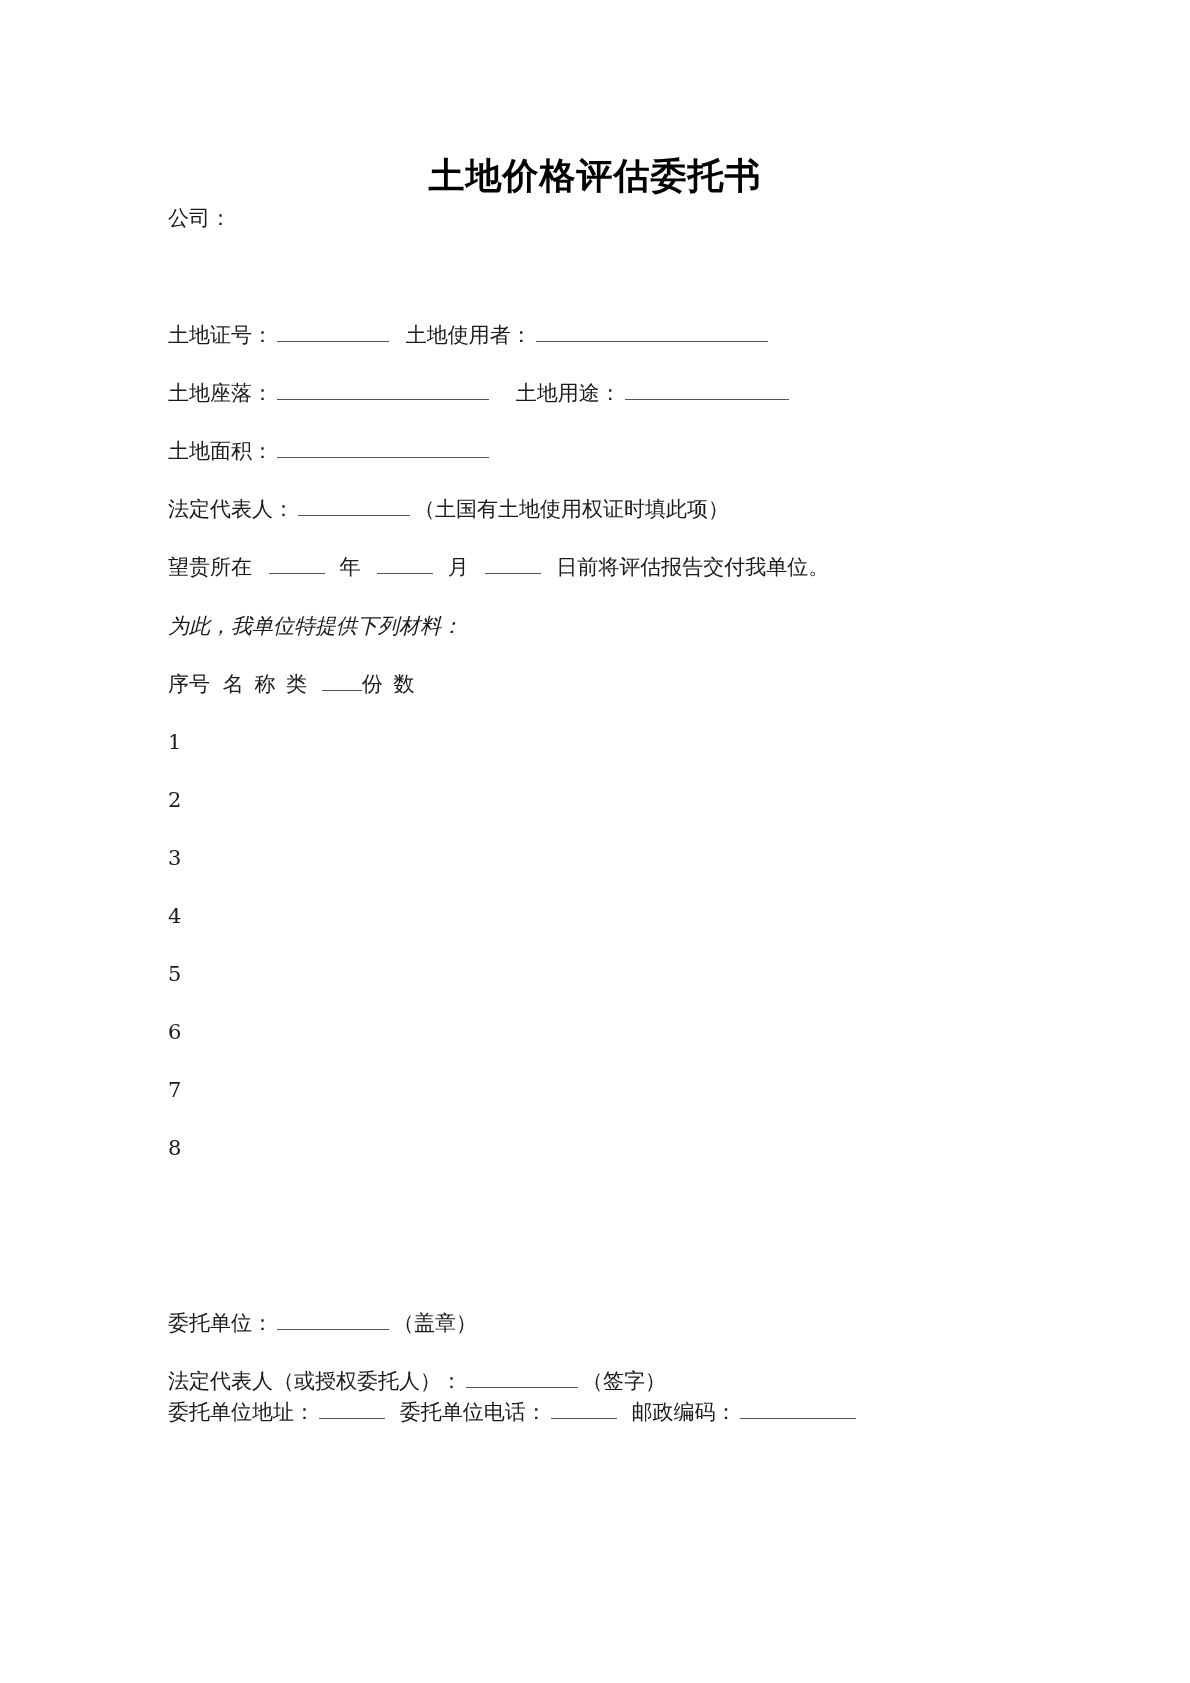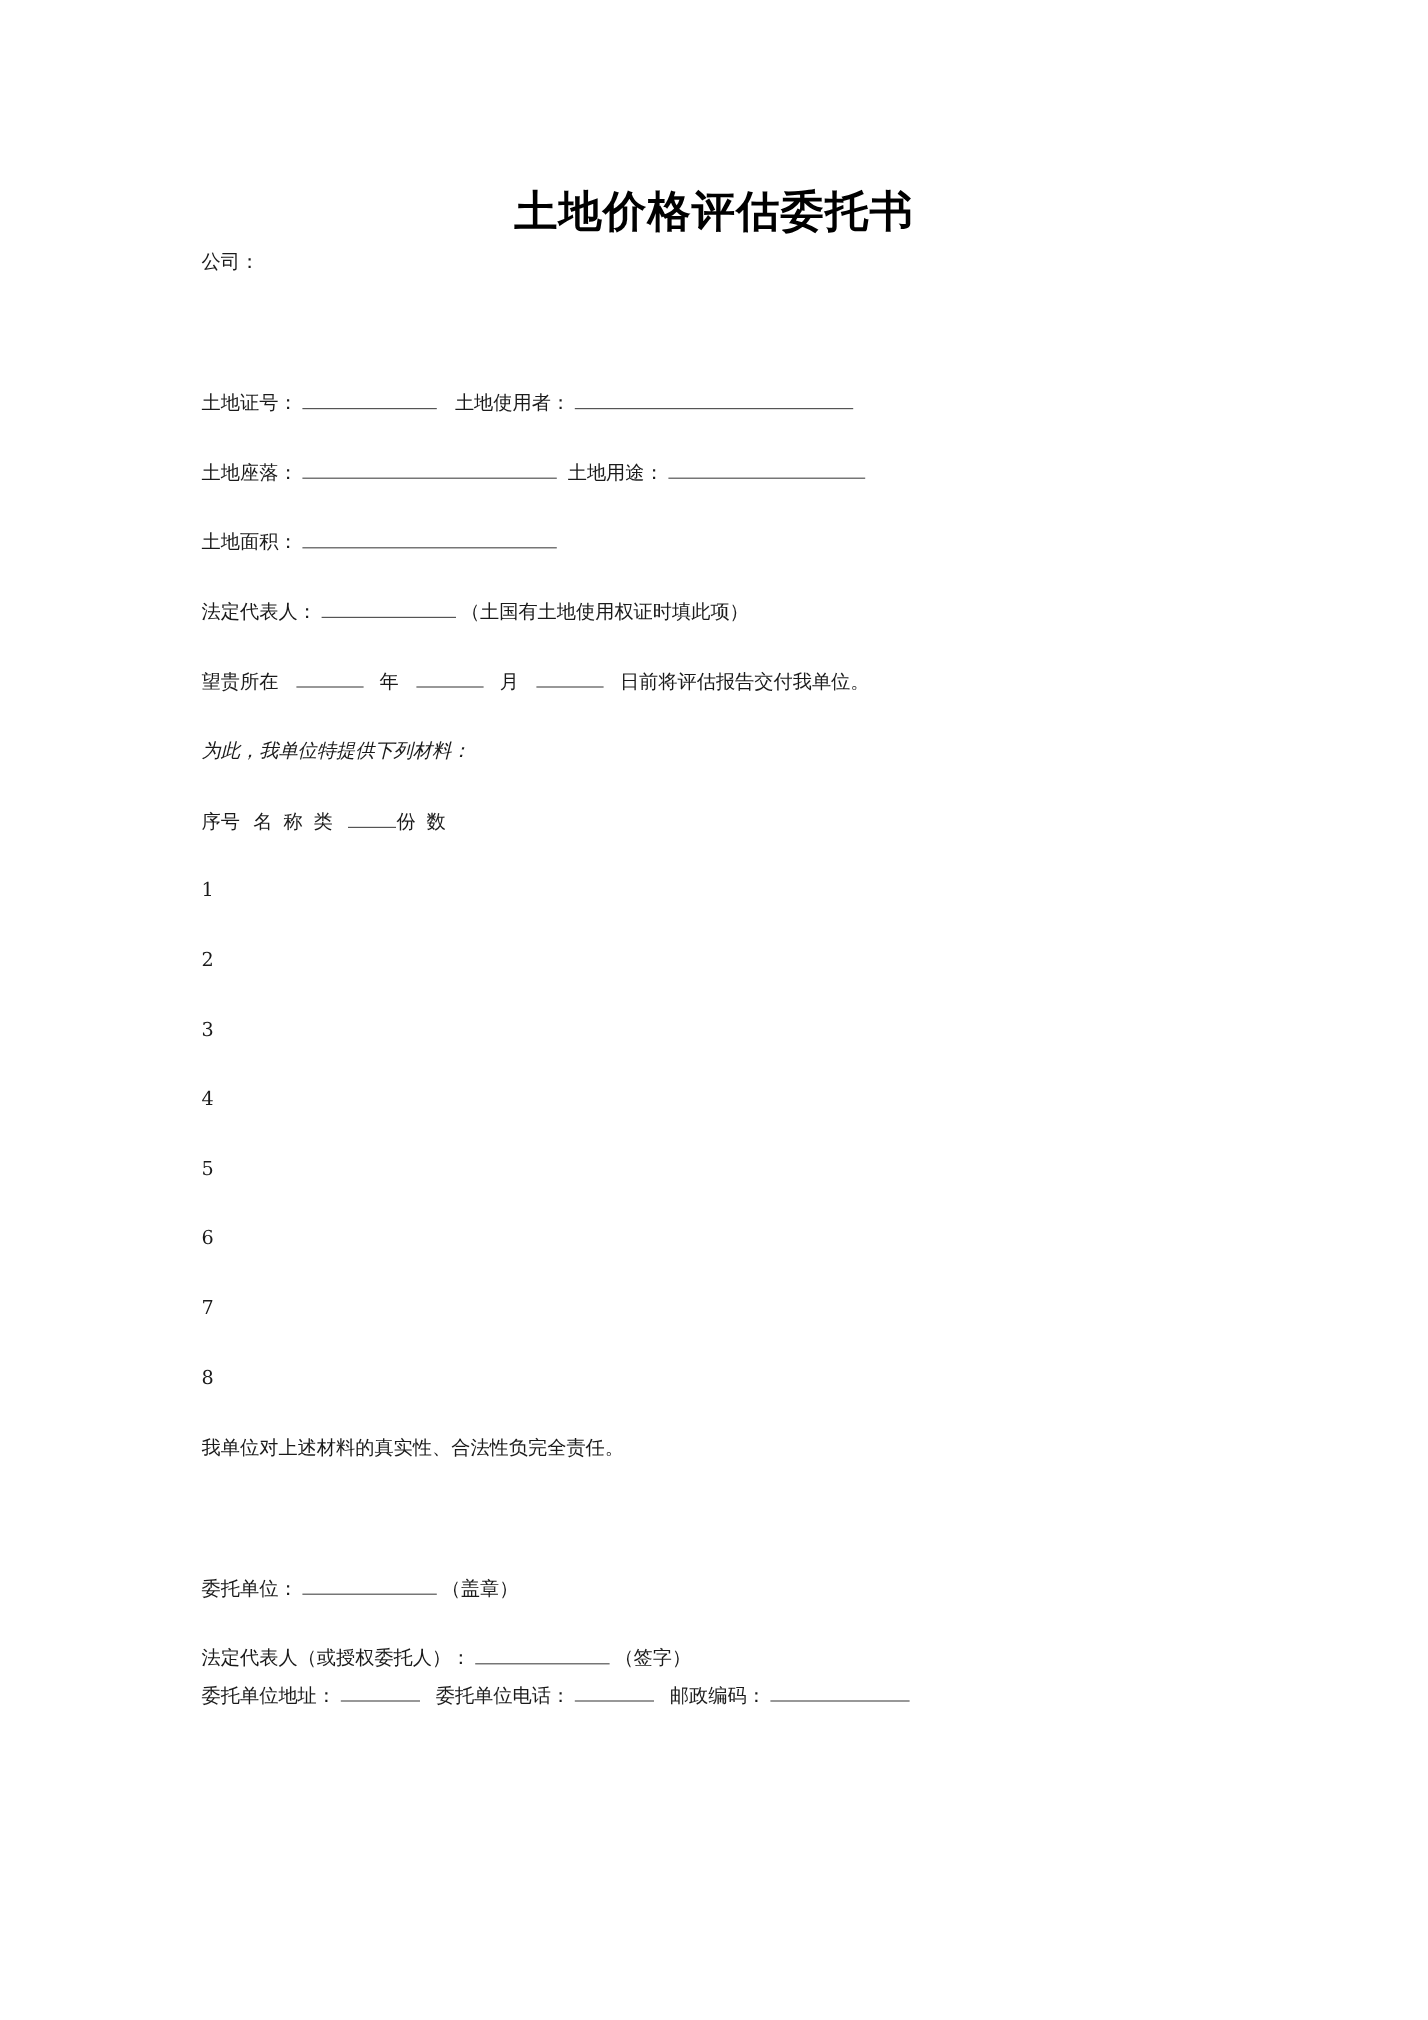--- a/index.html
+++ b/index.html
@@ -2,41 +2,41 @@
 <html><head>
 <meta charset="utf-8">
 <style>
   html, body { margin: 0; padding: 0; background: #ffffff; }
   body { width: 1190px; height: 1683px; position: relative; overflow: hidden;
          font-family: "DejaVu Serif", "Liberation Serif", serif; color: #1a1a1a; }
   .page { position: absolute; left: 0; top: 0; width: 978px; height: 1683px; background: #fff; }
   .title { position: absolute; left: 0; width: 1190px; top: 152px; text-align: center;
            font-size: 36px; font-weight: bold; letter-spacing: 1px; color: #000;
            font-family: "DejaVu Sans", "Liberation Sans", sans-serif; }
-  .line { position: absolute; left: 168px; font-size: 16px; line-height: 22px; white-space: nowrap; }
+  .line { position: absolute; left: 168px; font-size: 21px; line-height: 22px; white-space: nowrap; }
   .blank { display: inline-block; border-bottom: 1px solid #555; height: 16px; vertical-align: baseline; margin: 0 4px; }
 </style>
 </head>
 <body>
 
 <div class="page">
 
   <div class="title">土地价格评估委托书</div>
 
   <div class="line" style="top:207px;">公司：</div>
 
 
   <div class="line" style="top:324px;">
     <span>土地证号：</span><span class="blank" style="width:112px;"></span>
     <span style="margin-left:6px;margin-top:19px;">土地使用者：</span><span class="blank" style="width:232px;"></span>
   </div>
 
   <div class="line" style="top:382px;">
     <span>土地座落：</span><span class="blank" style="width:212px;"></span>
-    <span style="margin-left:0;">土地用途：</span><span class="blank" style="width:164px;"></span>
+    <span style="margin-left:16px;">土地用途：</span><span class="blank" style="width:164px;"></span>
   </div>
 
   <div class="line" style="top:440px;">
     <span>土地面积：</span><span class="blank" style="width:212px;"></span>
   </div>
 
   <div class="line" style="top:498px;">
     <span>法定代表人：</span><span class="blank" style="width:112px;"></span><span>（土国有土地使用权证时填此项）</span>
   </div>
 
@@ -63,21 +63,20 @@
 
   <div class="line" style="top:731px;">1</div>
   <div class="line" style="top:789px;">2</div>
   <div class="line" style="top:847px;">3</div>
   <div class="line" style="top:905px;">4</div>
   <div class="line" style="top:963px;">5</div>
   <div class="line" style="top:1021px;">6</div>
   <div class="line" style="top:1079px;">7</div>
   <div class="line" style="top:1137px;">8</div>
 
-  <div class="line" style="top:1196px;">我单位对上述材料的真实性、合法性负完全责任。</div>
 
   <div class="line" style="top:1312px;">
     <span>委托单位：</span><span class="blank" style="width:112px;"></span><span>（盖章）</span>
   </div>
 
   <div class="line" style="top:1370px;">
     <span>法定代表人（或授权委托人）：</span><span class="blank" style="width:112px;"></span><span>（签字）</span>
   </div>
 
   <div class="line" style="top:1401px;text-align:right;">

